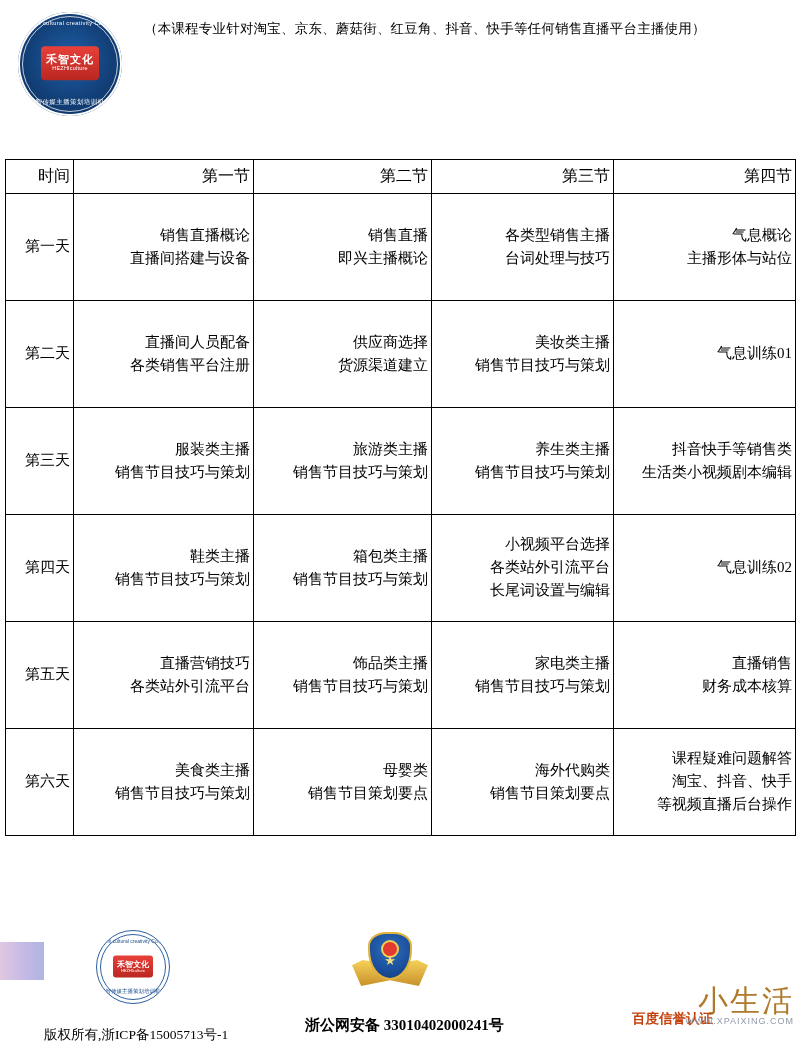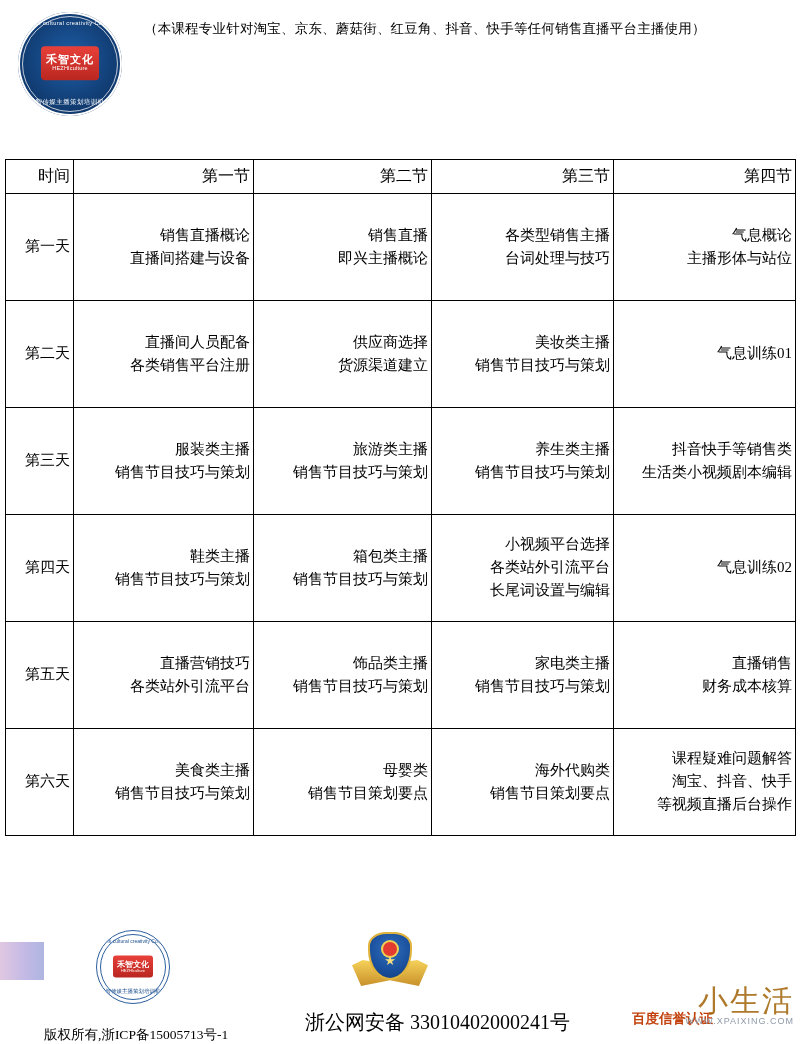--- a/index.html
+++ b/index.html
@@ -279,23 +279,23 @@
   }
   .copyright {
     position: absolute;
     left: 44px;
     top: 18px;
     font-size: 13.5px;
   }
   .icp {
     position: absolute;
     left: 305px;
-    top: 1px;
-    font-size: 20px;
-    font-weight: normal;
+    top: 8px;
+    font-size: 15px;
+    font-weight: bold;
   }
   .baidu-caption {
     position: absolute;
     left: 632px;
     top: 2px;
     font-size: 13.5px;
     font-weight: bold;
     color: #c2410c;
   }
 

